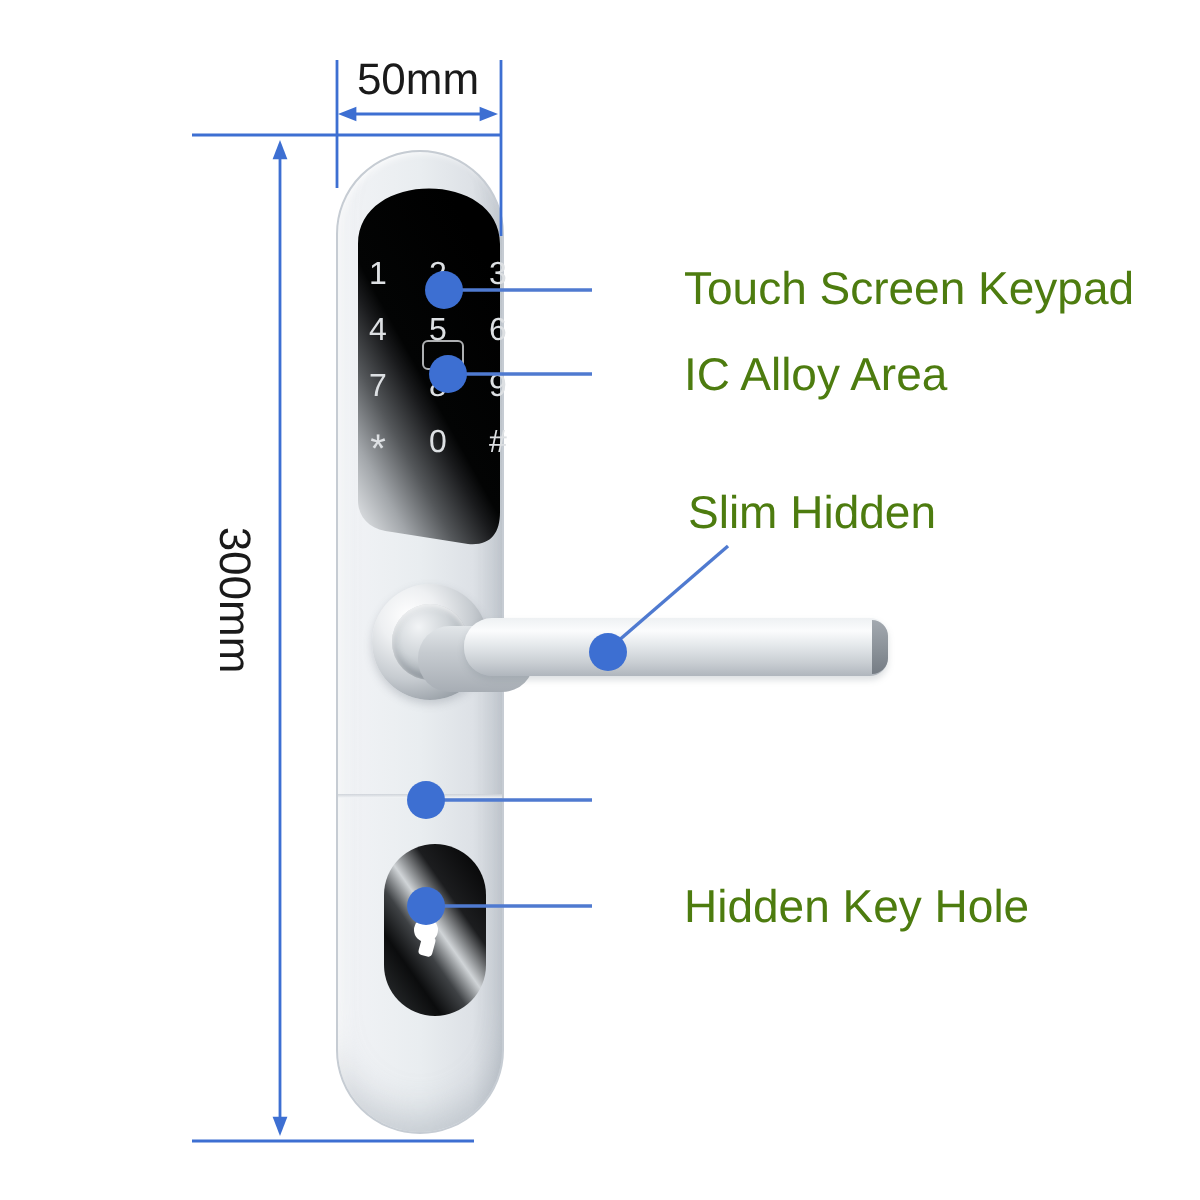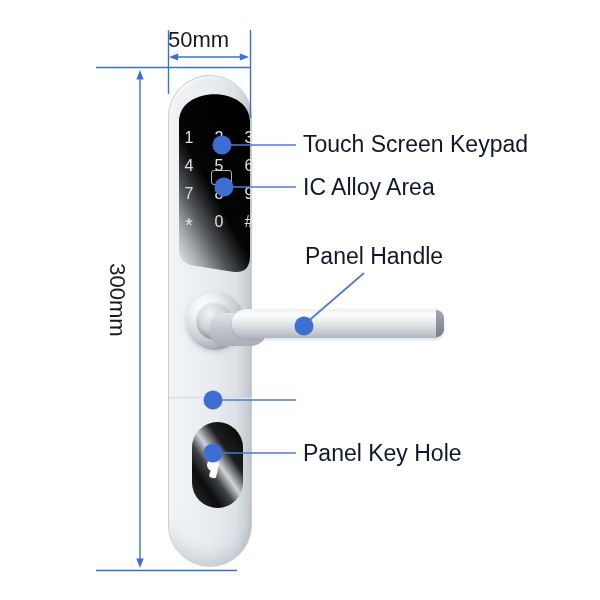--- a/index.html
+++ b/index.html
@@ -66,24 +66,24 @@
     box-shadow:0 2px 3px rgba(120,130,140,0.25);
   }
   .handle-endcap{
     left:436px;top:310px;width:8px;height:27px;border-radius:0 8px 8px 0;
     background:linear-gradient(180deg,#a3a9b0 0%,#888f96 60%,#757c84 100%);
   }
 
   
   .overlay{left:0;top:0;pointer-events:none;}
   .label{
-    position:absolute;color:#0f172a;font-size:23px;line-height:27px;white-space:nowrap;
+    position:absolute;color:#4d7c0f;font-size:23px;line-height:27px;white-space:nowrap;margin-left:39px;
   }
   .dim-label{position:absolute;color:#1a1a1a;font-size:22px;line-height:24px;white-space:nowrap;}
-  .dim-width{left:168px;top:28px;width:82px;text-align:left;}
+  .dim-width{left:168px;top:28px;width:82px;text-align:center;}
   .dim-height{left:117px;top:300px;transform:translate(-50%,-50%) rotate(90deg);}
 </style>
 </head>
 <body>
 
 <div class="canvas">
 
   <div class="abs lock-body"></div>
   <div class="abs panel-seam"></div>
 
@@ -157,16 +157,16 @@
       <circle cx="213" cy="400" r="9.5"></circle>
       <circle cx="213" cy="453" r="9.5"></circle>
     </g>
   </svg>
 
   <div class="dim-label dim-width">50mm</div>
   <div class="dim-label dim-height">300mm</div>
 
   <div class="label" style="left:303px;top:131px;">Touch Screen Keypad</div>
   <div class="label" style="left:303px;top:174px;">IC Alloy Area</div>
-  <div class="label" style="left:305px;top:243px;">Panel Handle</div>
-  <div class="label" style="left:303px;top:440px;">Panel Key Hole</div>
+  <div class="label" style="left:305px;top:243px;">Slim Hidden</div>
+  <div class="label" style="left:303px;top:440px;">Hidden Key Hole</div>
 
 </div>
 
 </body></html>

